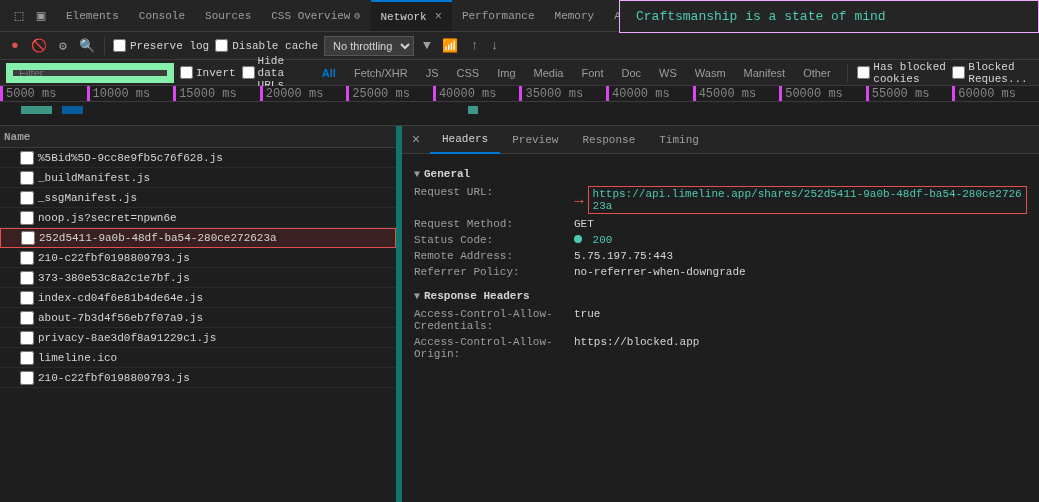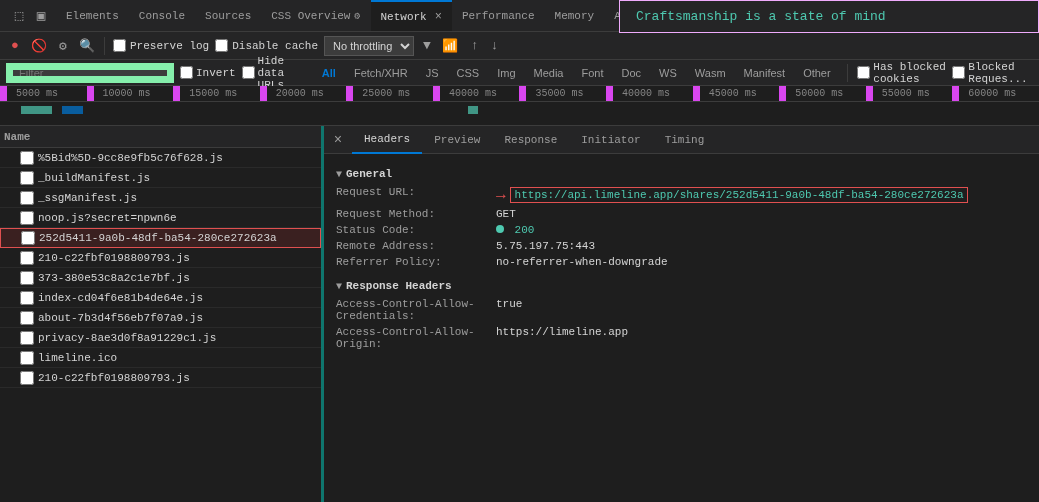--- a/index.html
+++ b/index.html
@@ -184,24 +184,24 @@
       overflow: hidden;
     }
     .timeline-ruler {
       display: flex;
       height: 16px;
       border-bottom: 1px solid #3c3c3c;
       padding-left: 0;
     }
     .timeline-tick {
       flex: 1;
-      border-left: 7px solid #d946ef;
-      padding-left: 9px;
+      border-left: 3px solid #d946ef;
+      padding-left: 3px;
       color: #858585;
-      font-size: 10px;
+      font-size: 12px;
       line-height: 16px;
     }
     .timeline-bars {
       height: 24px;
       position: relative;
     }
     .waterfall-bar {
       position: absolute;
       height: 8px;
       top: 4px;
@@ -211,22 +211,22 @@
     .waterfall-bar.green { background: #4ec9b0; }
 
     
     .main-content {
       display: flex;
       height: calc(502px - 32px - 28px - 26px - 40px);
     }
 
     
     .request-list {
-      width: 324px;
-      border-right: 3px solid #0f766e;
+      width: 402px;
+      border-right: 6px solid #0f766e;
       overflow-y: auto;
       overflow-x: hidden;
     }
     .request-list-header {
       display: flex;
       align-items: center;
       height: 22px;
       background: #252526;
       border-bottom: 1px solid #3c3c3c;
       font-size: 11px;
@@ -559,23 +559,20 @@
       <div class="detail-tab active">
         <span>Headers</span>
       </div>
       <div class="detail-tab">
         <span>Preview</span>
       </div>
       <div class="detail-tab">
         <span>Response</span>
       </div>
       <div class="detail-tab">
-        <span>Initiator</span>
-      </div>
-      <div class="detail-tab">
         <span>Timing</span>
       </div>
     </div>
 
     <div class="detail-content">
 
       <div class="section-header">
         <span class="section-toggle">▼</span>
         <span>General</span>
       </div>
@@ -616,18 +613,18 @@
         <span>Response Headers</span>
       </div>
 
       <div class="detail-row">
         <span class="detail-key">Access-Control-Allow-Credentials:</span>
         <span class="detail-value">true</span>
       </div>
 
       <div class="detail-row">
         <span class="detail-key">Access-Control-Allow-Origin:</span>
-        <span class="detail-value">https://limeline.app</span>
+        <span class="detail-value">https://blocked.app</span>
       </div>
 
     </div>
   </div>
 </div>
 
 </body></html>

